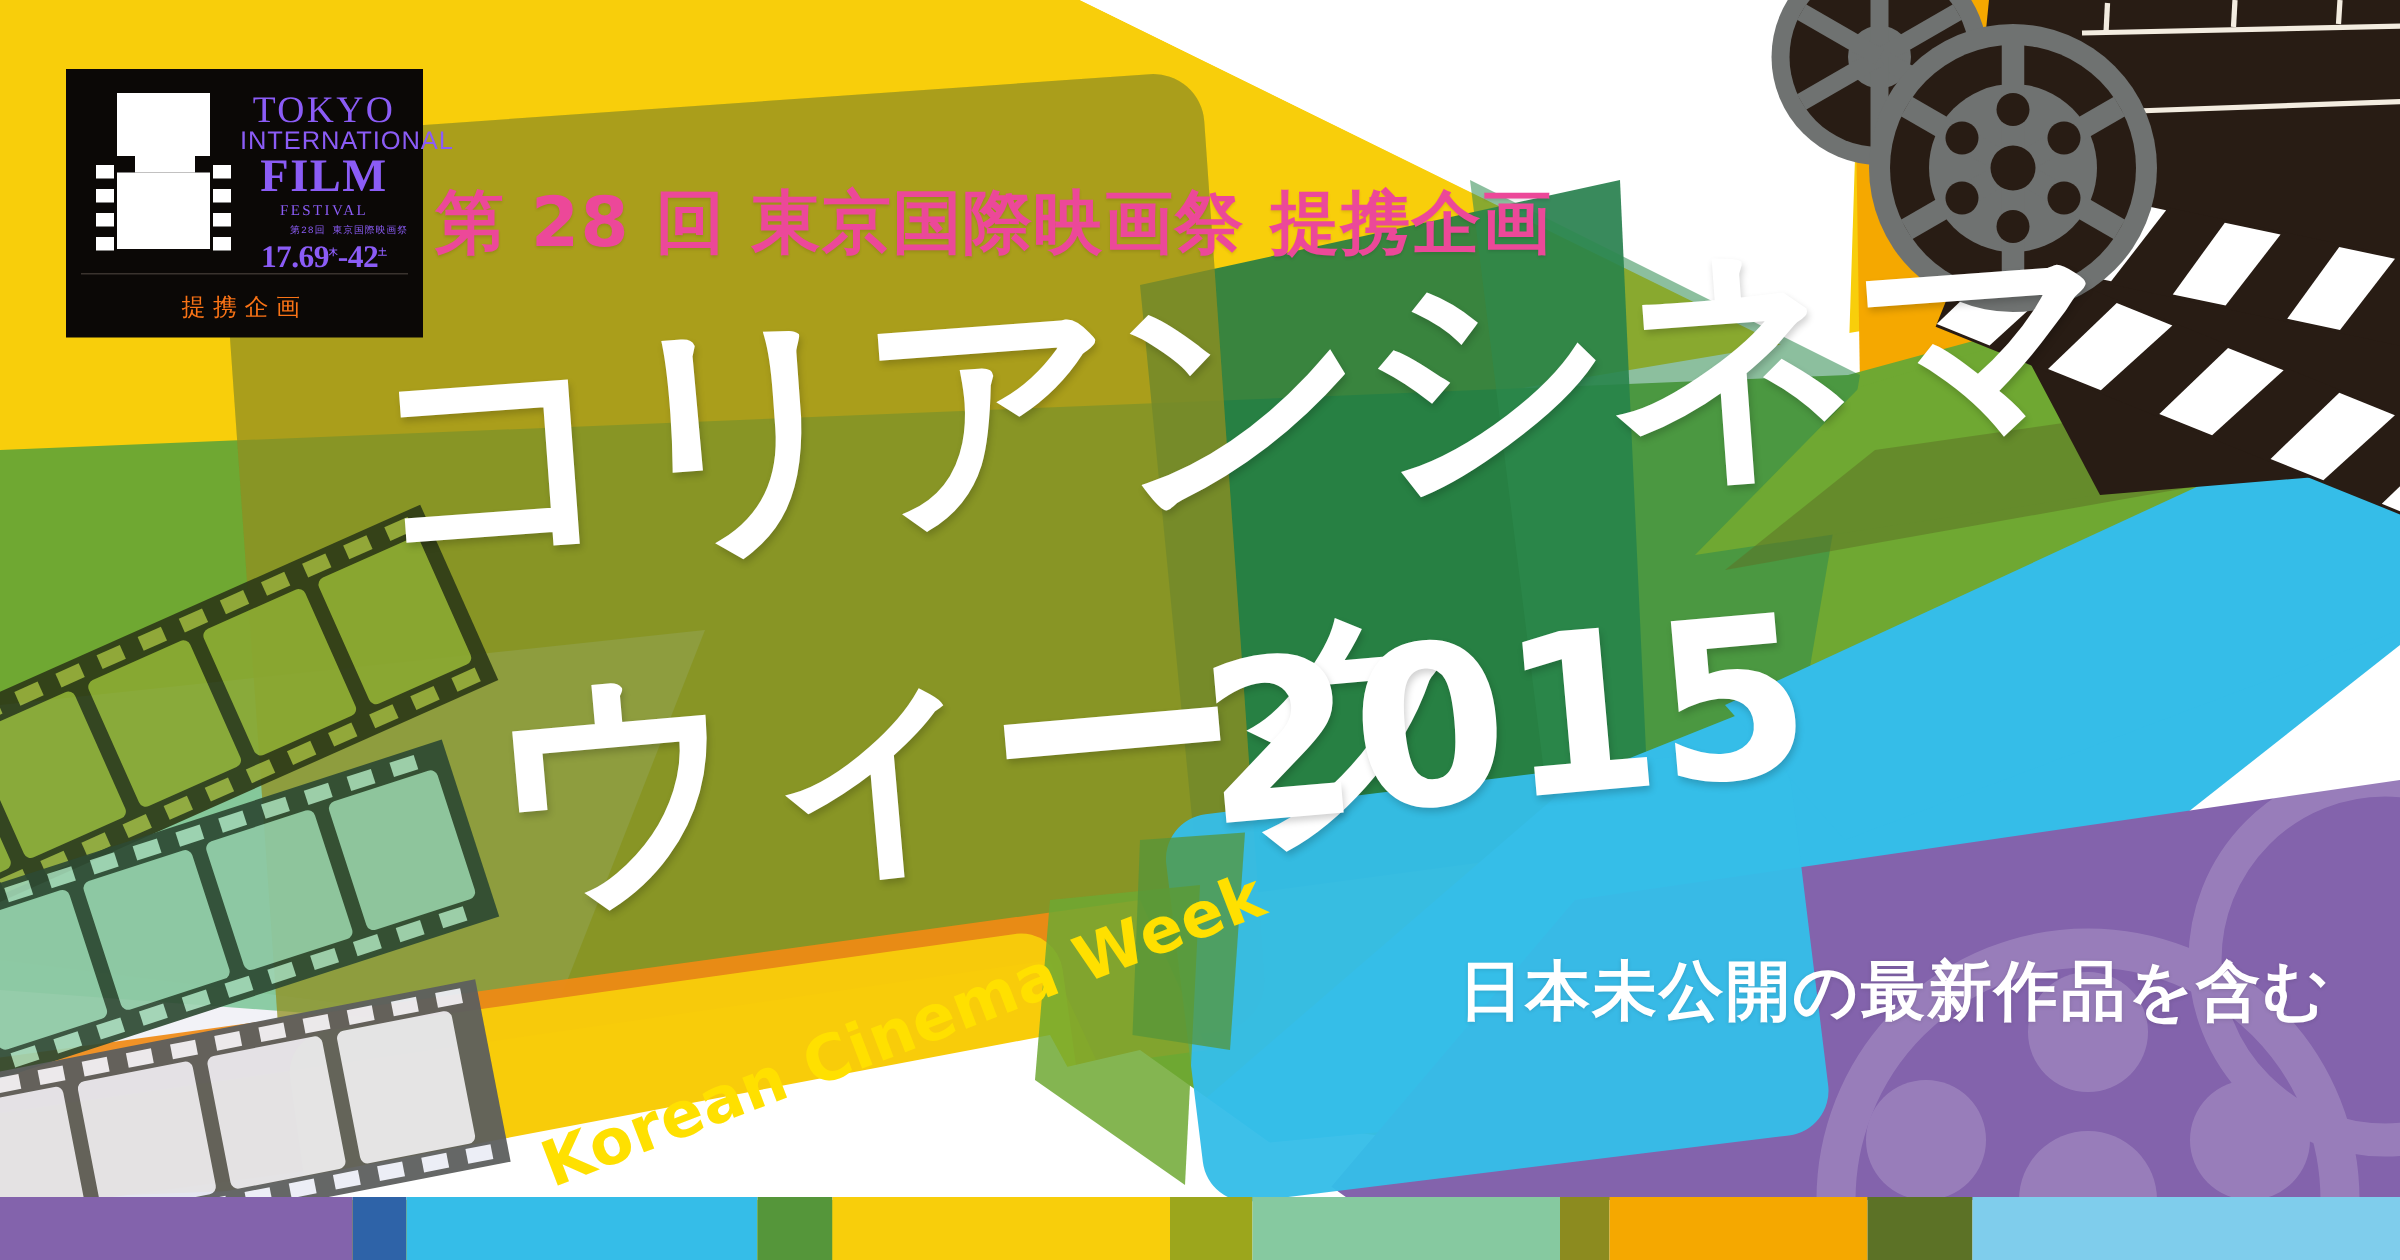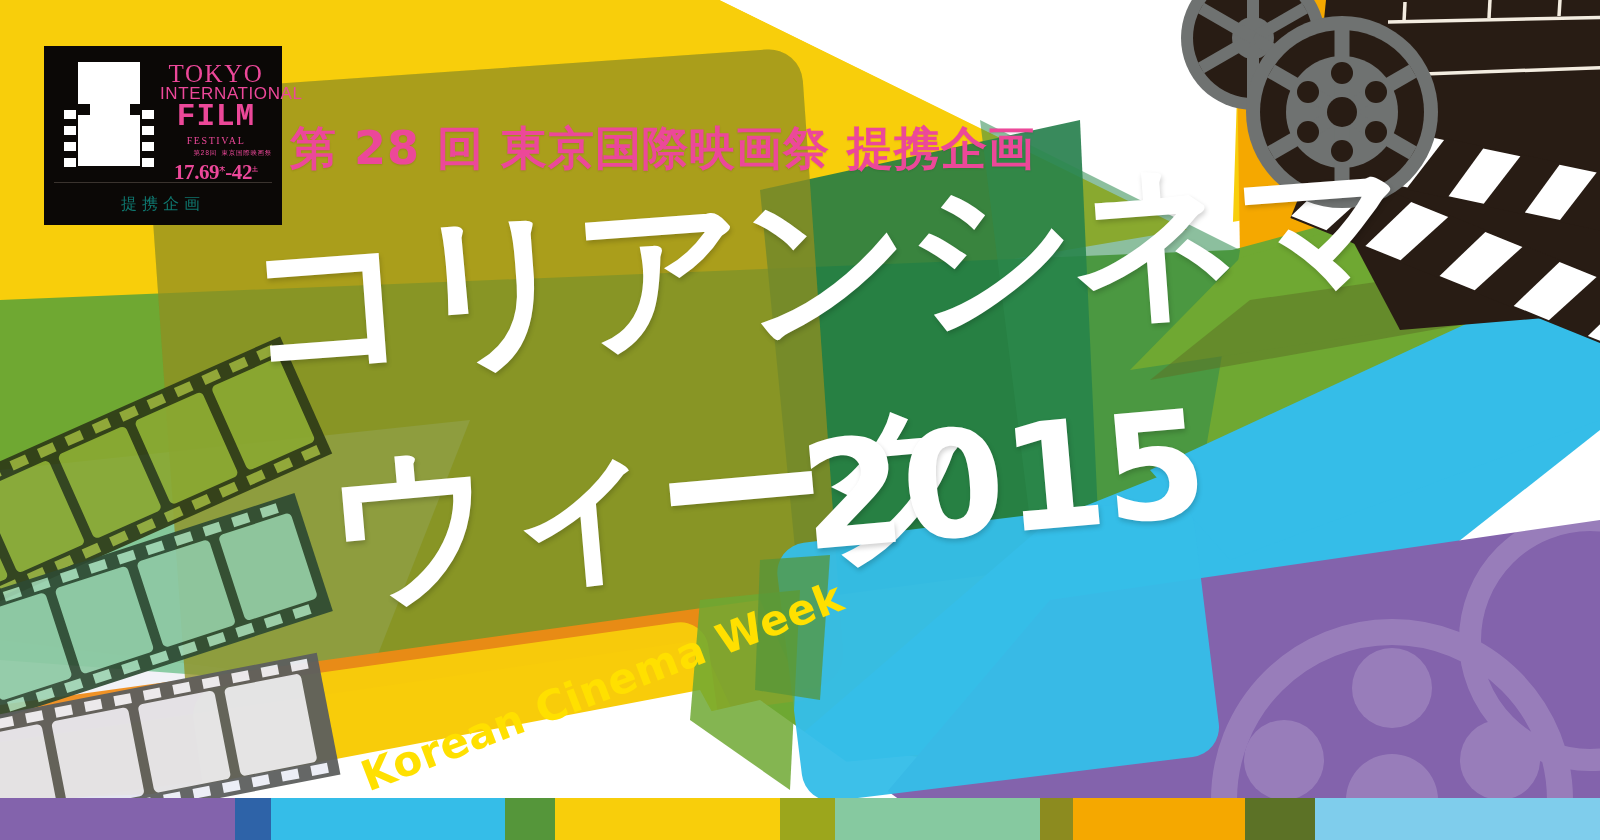--- a/index.html
+++ b/index.html
@@ -48,40 +48,40 @@
   #tiff-mark .perf {
     position: absolute; width: 12px; height: 9px; background: #ffffff;
   }
   #tiff-logo-divider {
     position: absolute; left: 10px; top: 136px;
     width: 218px; height: 1px; background: #3a332e;
   }
   #tiff-wordmark {
     position: absolute; left: 116px; top: 14px;
     width: 112px; height: 112px;
-    color: #ec4899; text-align: center;
+    color: #8b5cf6; text-align: center;
     font-family: "Liberation Serif", "DejaVu Serif", serif;
   }
   .wm-tokyo { font-size: 25px; letter-spacing: 1.6px; line-height: 27px; font-weight: 400; }
   .wm-intl  { font-size: 17px; letter-spacing: 0.6px; line-height: 13px; font-weight: 400;
               font-family: "Liberation Sans", sans-serif; }
   .wm-film  { font-size: 31px; letter-spacing: 1px; line-height: 33px; font-weight: 700;
-              font-family: Liberation Mono, monospace; }
+              font-family: Liberation Serif, serif; }
   .wm-fest  { font-size: 10px; letter-spacing: 1.6px; line-height: 16px; font-weight: 400; }
   .wm-jp-small { font-size: 6.5px; letter-spacing: 0.7px; line-height: 9px;
                  font-family: Liberation Mono, monospace; text-align: right; }
   .wm-date  { font-size: 21px; font-weight: 700; line-height: 22px; letter-spacing: -0.4px;
               font-family: "Liberation Serif", serif; }
   .wm-date sup { font-size: 6px; vertical-align: super; letter-spacing: 0; }
   #tiff-sub {
     position: absolute; left: 0; top: 140px;
     width: 238px; height: 39px;
-    color: #0f766e; font-size: 16px; letter-spacing: 5px;
+    color: #f97316; font-size: 16px; letter-spacing: 5px;
     text-align: center; line-height: 39px;
-    font-family: Liberation Mono, monospace;
+    font-family: Liberation Serif, serif;
   }
 
   
   #headline {
     position: absolute; left: 290px; top: 118px;
     z-index: 45;
     color: #ec4899;
     font-family: "DejaVu Sans", sans-serif;
     font-weight: 700;
     font-size: 46px;
@@ -500,20 +500,21 @@
 
   <div id="title-wrap">
     <div class="title-line" id="title-line-1">コリアンシネマ</div>
     <div class="title-line" id="title-line-2">ウィーク</div>
     <div id="title-year">2015</div>
   </div>
 
   <div id="kcw">Korean Cinema Week</div>
 
   <div id="tagline">
+    <div>日本未公開の最新作品を含む</div>
   </div>
 
   <div id="bottom-strip">
       <div style="background: rgb(131, 99, 172); width: 235px;"></div>
       <div style="background: rgb(46, 99, 168); width: 36px;"></div>
       <div style="background: rgb(53, 189, 232); width: 234px;"></div>
       <div style="background: rgb(85, 150, 58); width: 50px;"></div>
       <div style="background: rgb(248, 206, 11); width: 225px;"></div>
       <div style="background: rgb(156, 166, 28); width: 55px;"></div>
       <div style="background: rgb(134, 201, 160); width: 205px;"></div>

